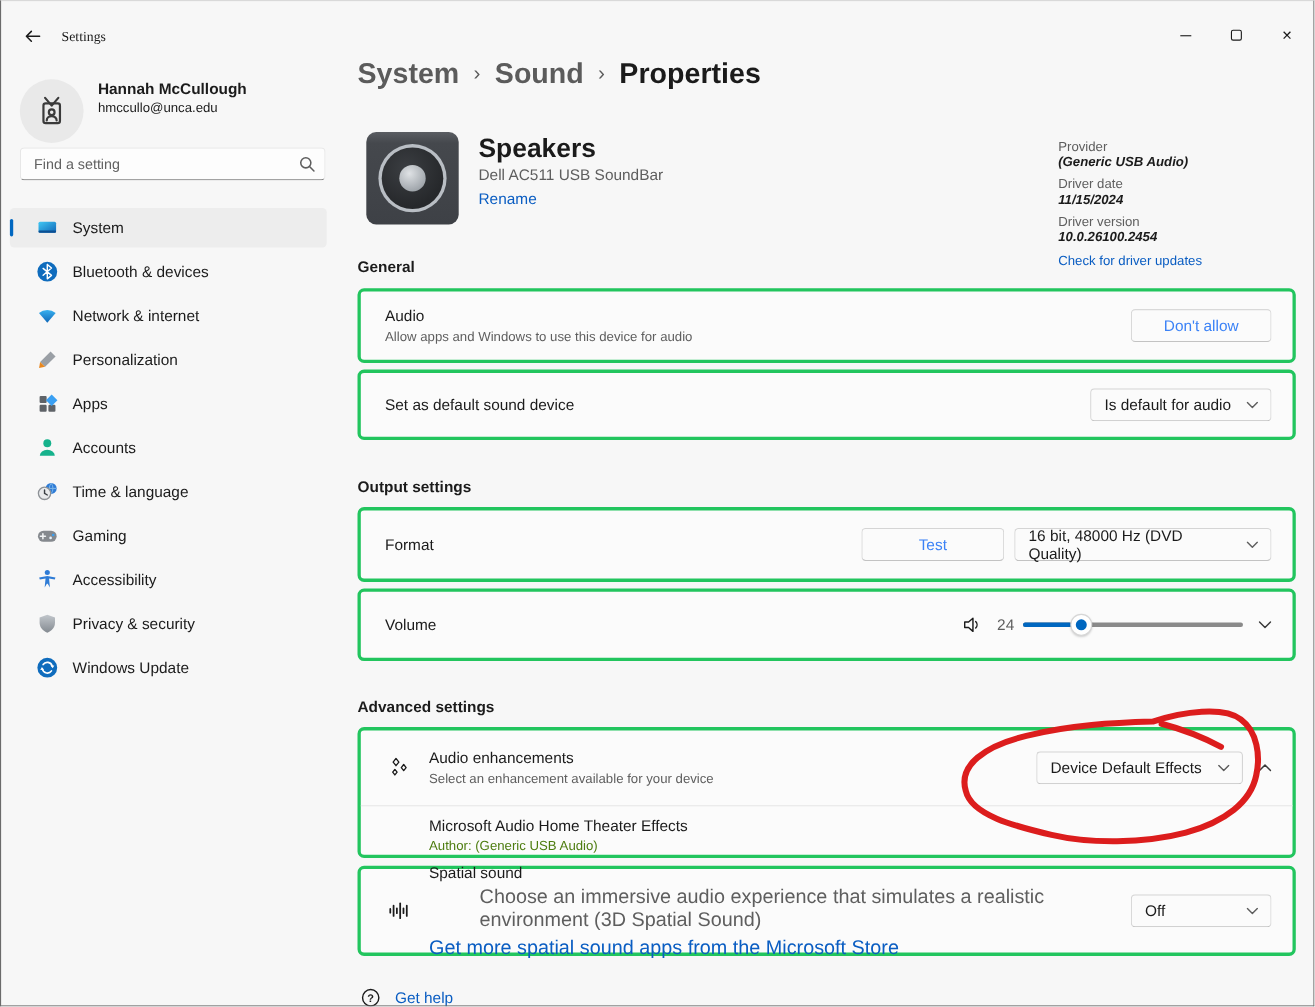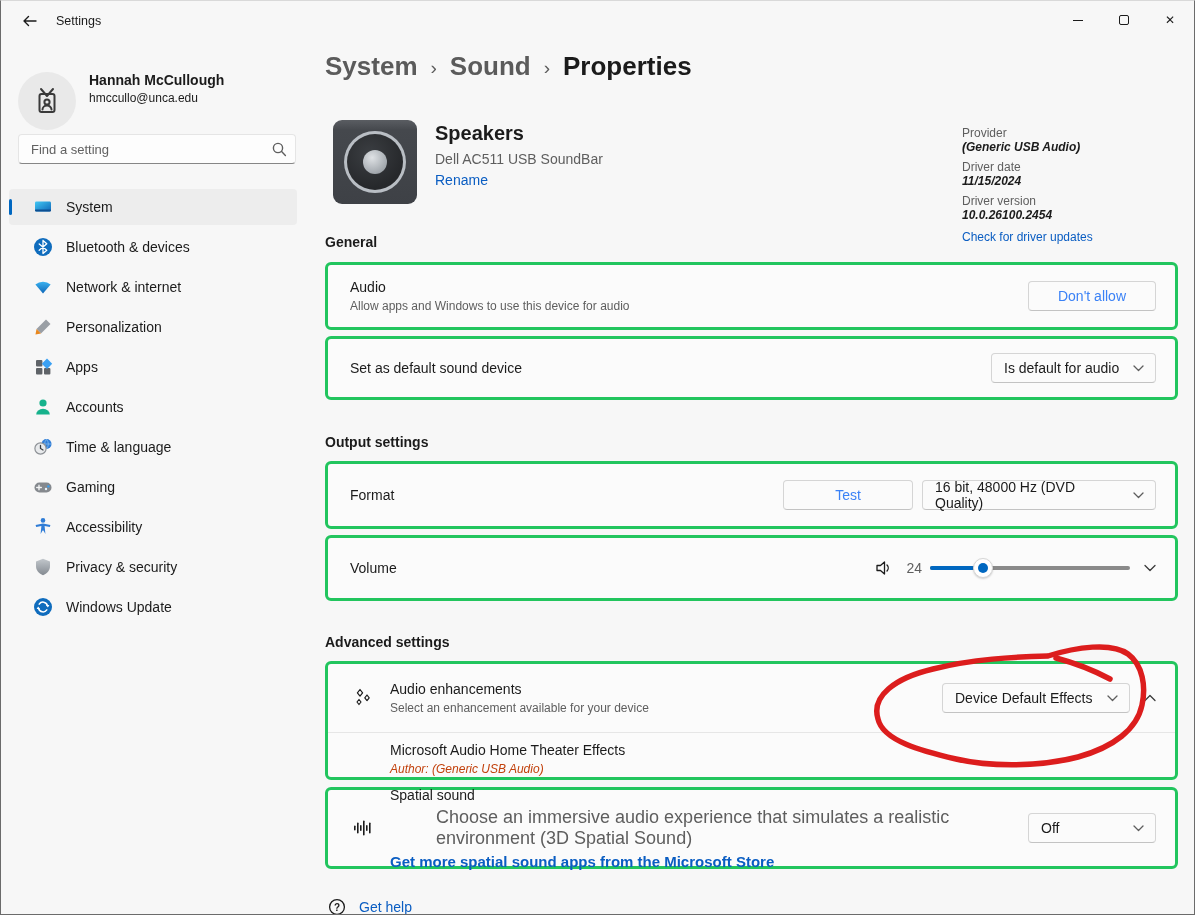--- a/index.html
+++ b/index.html
@@ -7,21 +7,21 @@
   body {
     position: relative;
     font-family: "Liberation Sans", sans-serif;
     background: #f7f7f7;
     color: #1b1b1b;
     overflow: hidden;
   }
   #frame { position:absolute; inset:0; border:1px solid #6b6b6b; border-top-color:#d9d9d9; pointer-events:none; z-index:99; }
 
   
-  #titlebar { position:absolute; top:4px; left:0; right:0; height:36px; }
+  #titlebar { position:absolute; top:16px; left:0; right:0; height:36px;font-family:Liberation Serif, serif; }
   .back-btn { position:absolute; left:14px; top:4px; width:30px; height:26px; display:flex; align-items:center; justify-content:center; border-radius:4px; cursor:pointer; }
   .app-title { position:absolute; left:56px; top:10px; font-size:12.5px; }
   .win-controls { position:absolute; right:2px; top:0; height:32px; display:flex; }
   .win-btn { width:46px; height:32px; display:flex; align-items:center; justify-content:center; font-size:12px; color:#1b1b1b; }
   .min-glyph { width:10px; height:1px; background:#1b1b1b; display:block; }
   .max-glyph { width:10px; height:10px; border:1px solid #1b1b1b; border-radius:2px; display:block; }
 
   
   #sidebar { position:absolute; top:36px; left:0; width:312px; bottom:0; }
   .profile { position:absolute; top:36px; left:18px; display:flex; }
@@ -45,21 +45,21 @@
   .breadcrumb { position:absolute; top:15px; left:0; font-size:26px; font-weight:600; display:flex; align-items:center; }
   .crumb { color:#5b5b5b; cursor:pointer; }
   .crumb-current { color:#1b1b1b; }
   .crumb-sep { color:#5b5b5b; font-size:19px; margin:3px 13px 0 13px; font-weight:400; }
 
   .device-header { position:absolute; top:84px; left:0; right:0; height:96px; }
   .device-img { position:absolute; left:8px; top:0; width:84px; height:84px; border-radius:9px; background:linear-gradient(180deg,#5a5d62 0%,#45484d 12%,#3e4146 100%); display:flex; align-items:center; justify-content:center; }
   .cone-outer { width:62px; height:62px; border-radius:50%; background:#b9bec4; display:flex; align-items:center; justify-content:center; }
   .cone-mid { width:56px; height:56px; border-radius:50%; background:radial-gradient(circle at 40% 35%, #3b3e42, #26282b 70%); display:flex; align-items:center; justify-content:center; }
   .cone-dot { width:24px; height:24px; border-radius:50%; background:radial-gradient(circle at 38% 32%, #dfe2e5, #9aa0a6 80%); }
-  .device-name { position:absolute; left:110px; top:2px; font-size:20px; font-weight:600; }
+  .device-name { position:absolute; left:110px; top:2px; font-size:24px; font-weight:600; }
   .device-desc { position:absolute; left:110px; top:31px; font-size:14px; color:#5e5e5e; }
   .rename-link { position:absolute; left:110px; top:52px; font-size:14px; color:#0a5dc2; cursor:pointer; }
   .driver-info { position:absolute; left:637px; top:6px; font-size:12px; }
   .driver-row { display:flex; margin-bottom:6px;flex-direction:column; }
   .driver-label { width:90px; color:#5e5e5e; }
   .driver-value { font-weight:700;font-style:italic; }
   .driver-link { color:#0a5dc2; margin-top:2px; cursor:pointer; display:inline-block; }
 
   .section-heading { position:absolute; left:0; font-size:14px; font-weight:600; }
 
@@ -78,24 +78,24 @@
   
   .vol-num { font-size:14px; color:#5e5e5e; margin:0 8px 0 12px; }
   .slider { position:relative; width:200px; height:20px; margin-right:14px; cursor:pointer; }
   .slider .track { position:absolute; left:0; right:0; top:8px; height:4px; border-radius:2px; background:#8a8a8a; }
   .slider .fill { position:absolute; left:0; top:8px; height:4px; border-radius:2px; background:#0067c0; width:44px; }
   .slider .thumb { position:absolute; left:43px; top:0; width:20px; height:20px; border-radius:50%; background:#fff; border:1px solid #d6d6d6; box-shadow:0 1px 2px rgba(0,0,0,.18); display:flex; align-items:center; justify-content:center; }
   .slider .thumb::after { content:""; width:10px; height:10px; border-radius:50%; background:#0067c0; }
 
   .sub-row { border-top:1px solid #e6e6e6; padding:9px 19px 0 62px; height:50px; }
   .sub-title { font-size:14px; }
-  .sub-author { font-size:12px; color:#c2410c; margin-top:4px;font-style:italic; }
+  .sub-author { font-size:12px; color:#4d7c0f; margin-top:4px; }
 
   .spatial-desc { font-size:18px; color:#5e5e5e; margin-top:4px;margin-left:46px; }
-  .spatial-link { font-size:15px; color:#0a5dc2; font-weight:700; margin-top:4px; cursor:pointer; }
+  .spatial-link { font-size:18px; color:#0a5dc2; font-weight:400; margin-top:4px; cursor:pointer; }
 
   .gethelp { position:absolute; left:3px; top:862px; display:flex; align-items:center; }
   .gethelp-label { font-size:14px; color:#0a5dc2; margin-left:13px; cursor:pointer; }
 
   #annotation { position:absolute; left:862px; top:641px; width:292px; height:136px; overflow:visible; z-index:40; pointer-events:none; }
 </style>
 </head>
 <body>
 
 <div id="titlebar">

